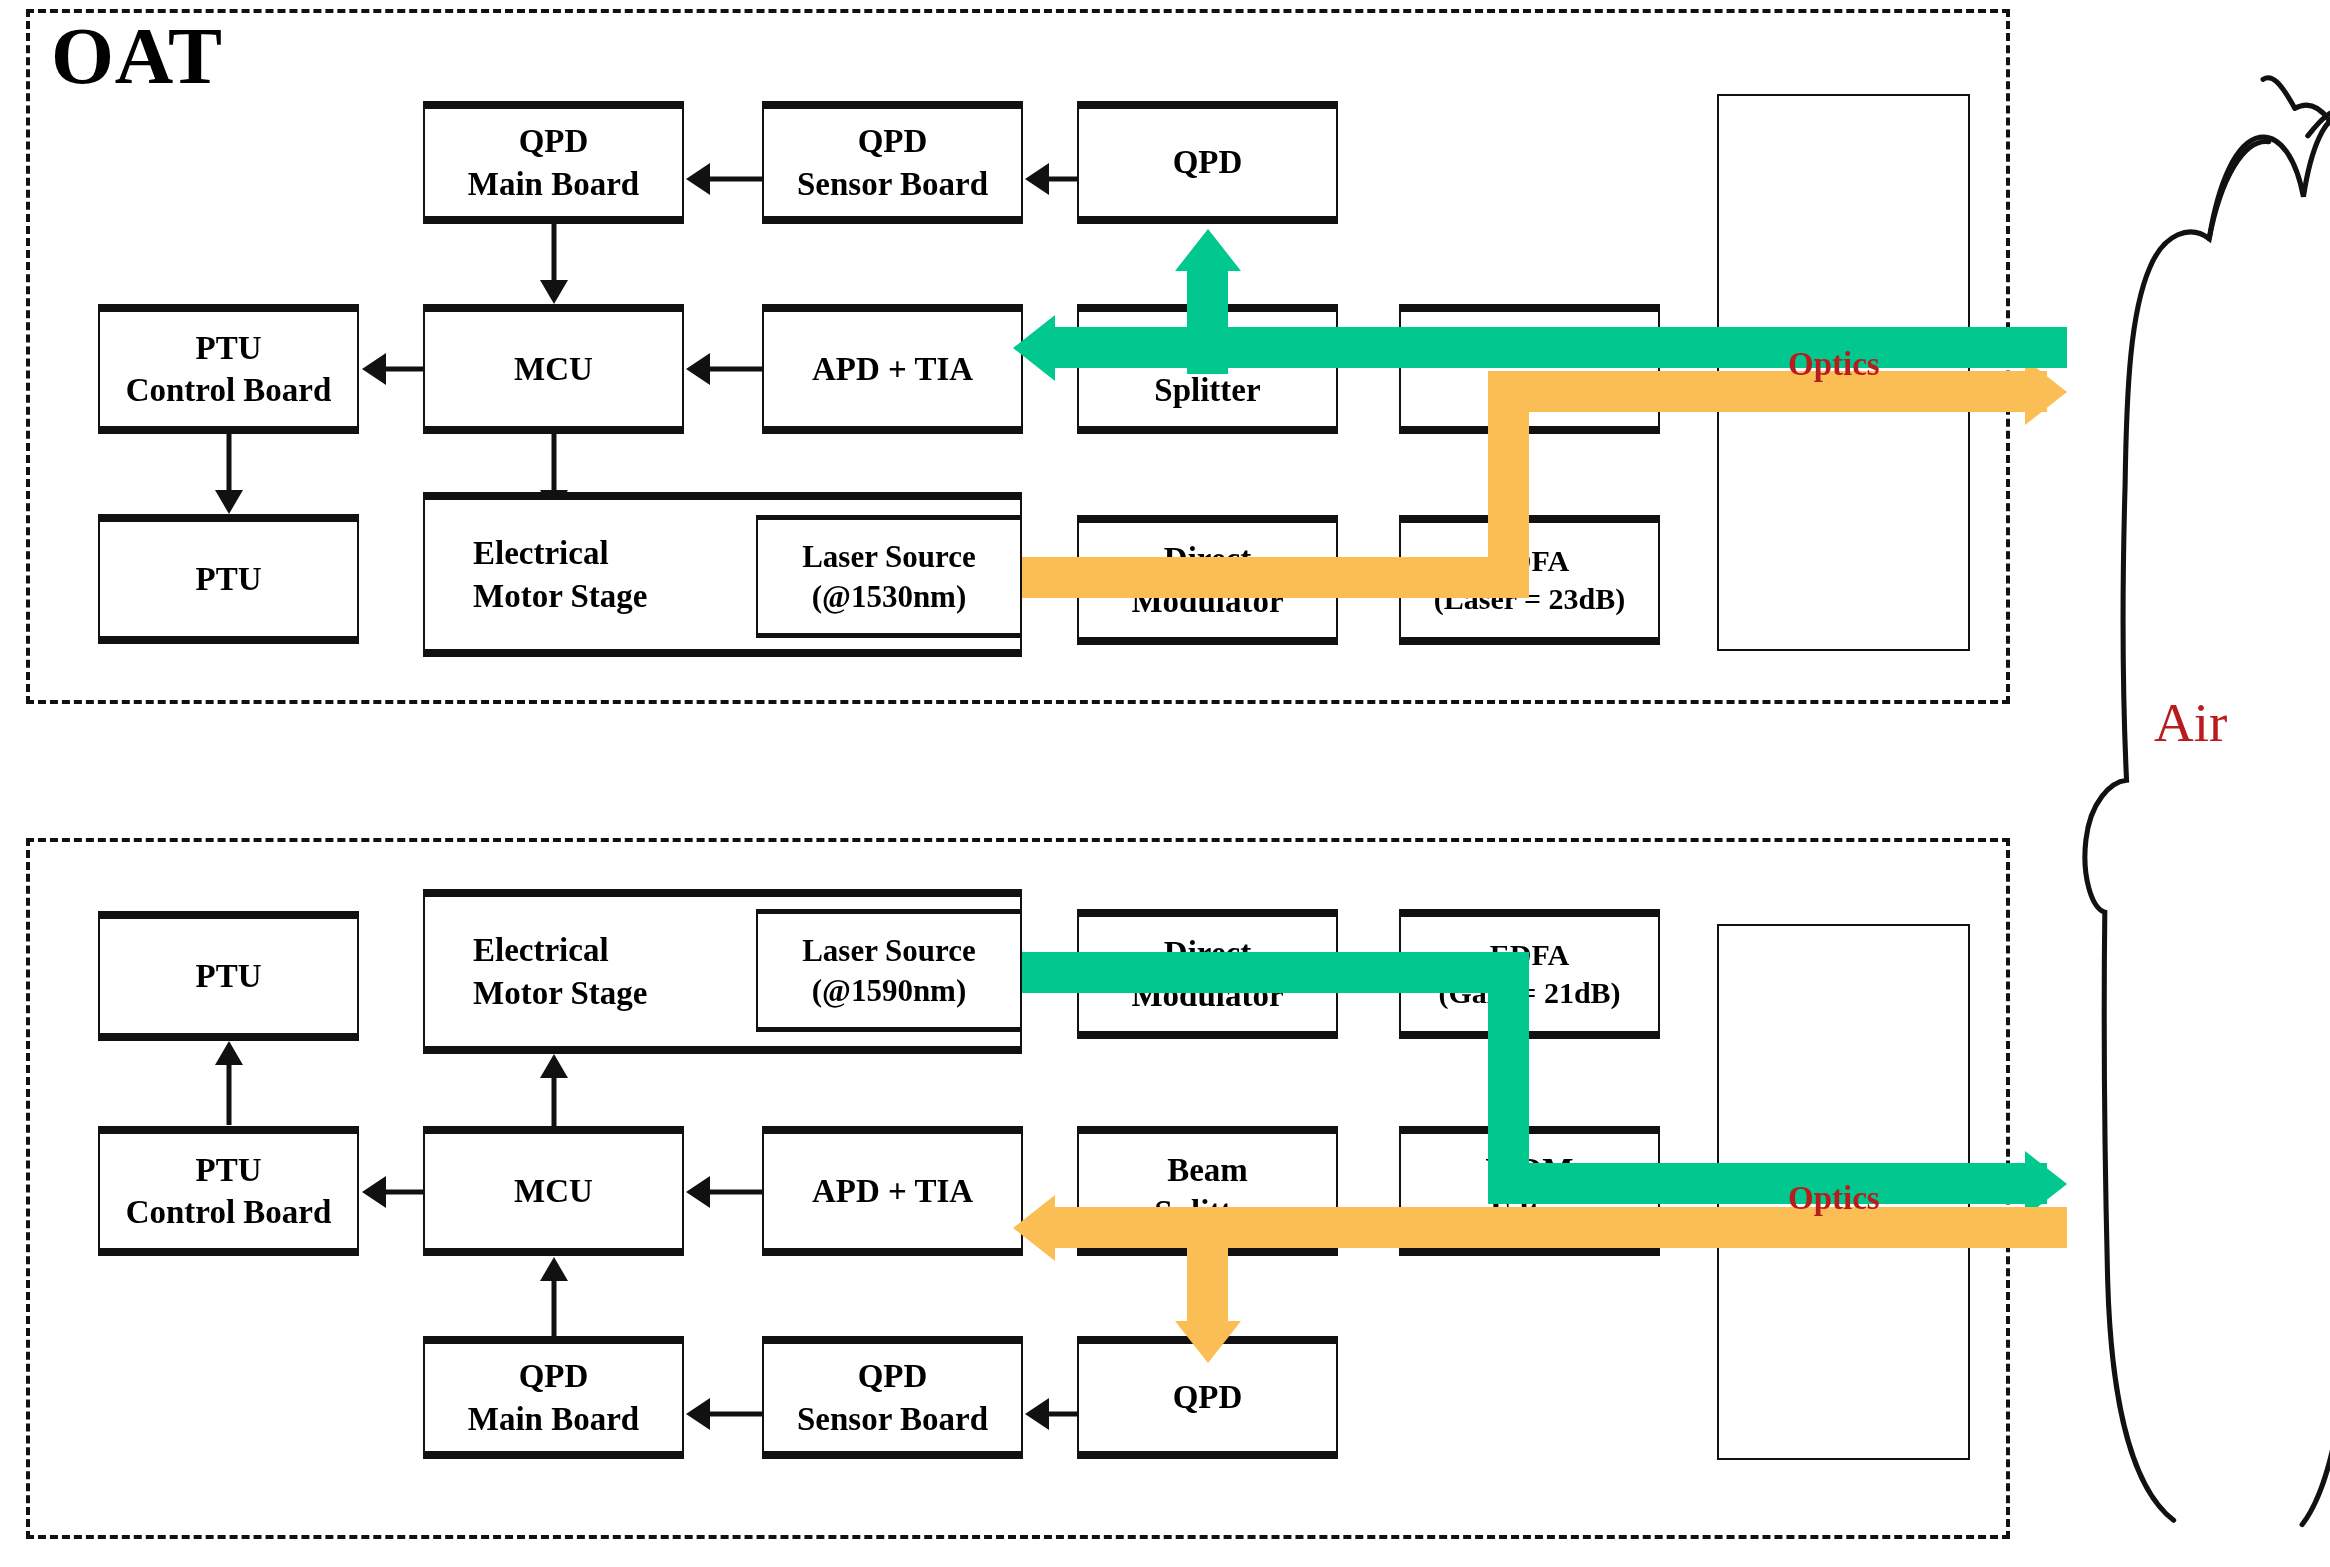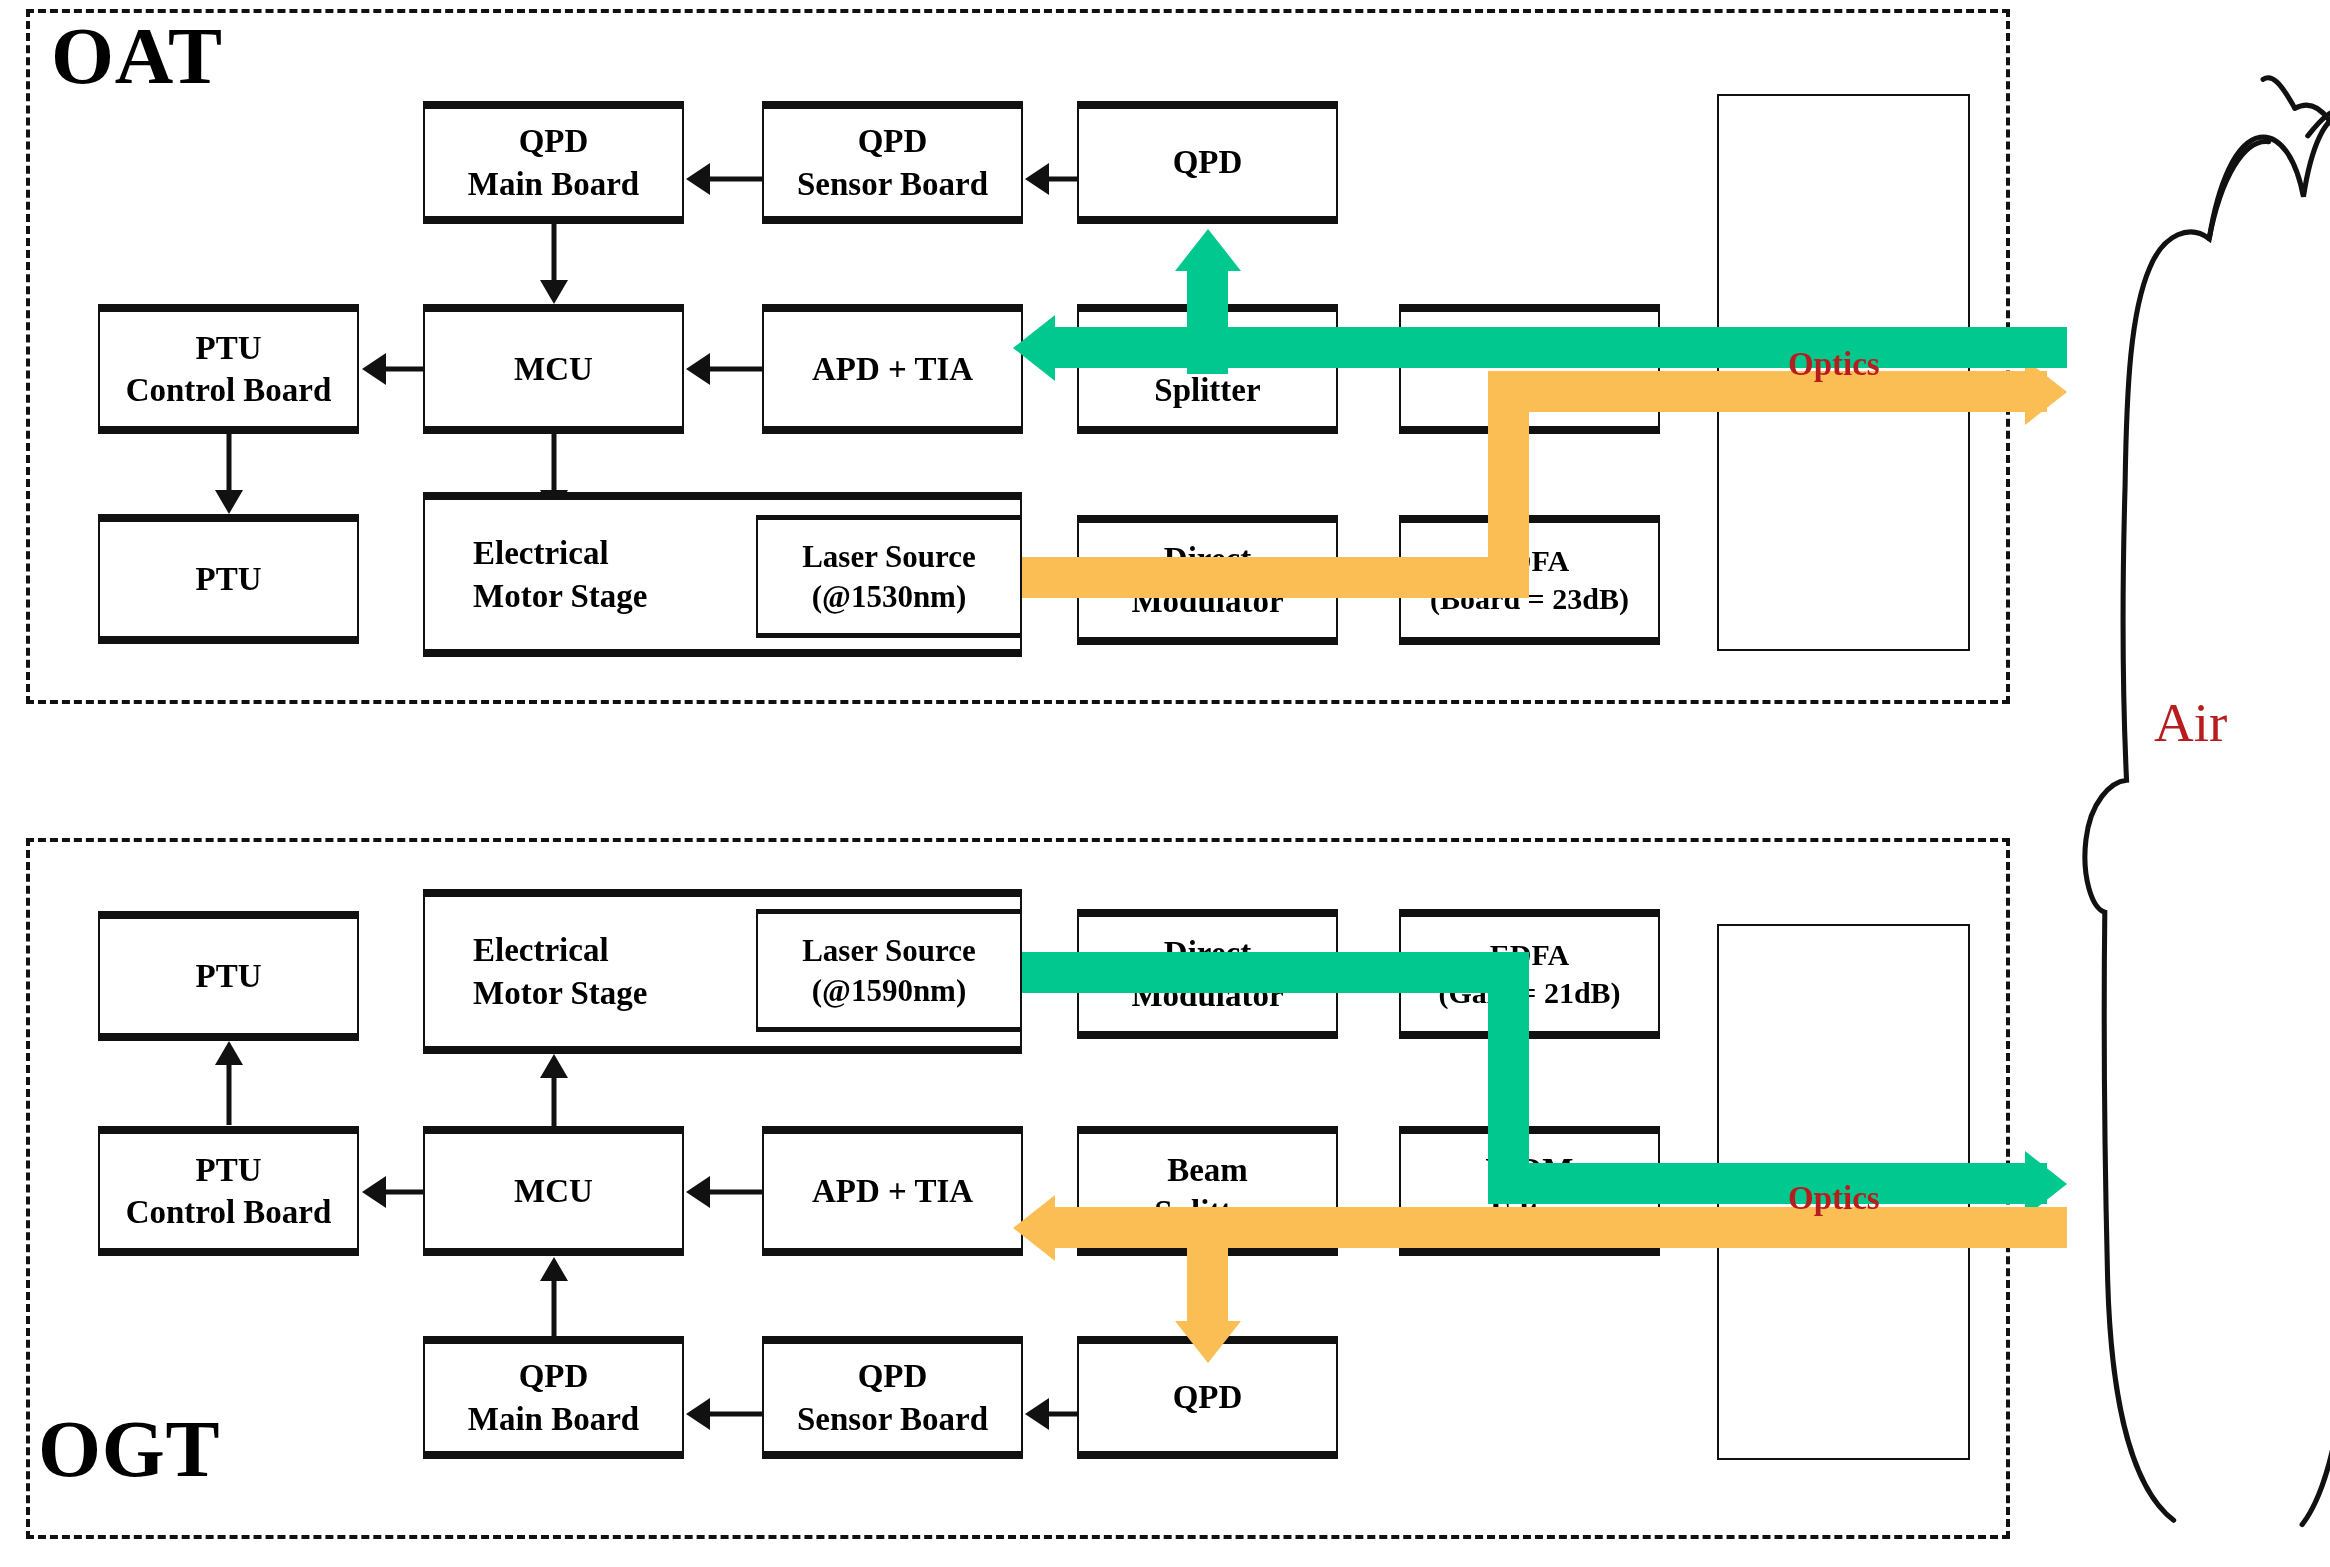--- a/index.html
+++ b/index.html
@@ -194,21 +194,21 @@
     <span class="ln">(@1530nm)</span>
   </div>
 
   <div class="blk" style="left:1077px; top:515px; width:261px; height:130px;">
     <span class="ln">Direct</span>
     <span class="ln">Modulator</span>
   </div>
 
   <div class="blk" style="left:1399px; top:515px; width:261px; height:130px; font-size:30px;">
     <span class="ln">EDFA</span>
-    <span class="ln">(Board = 23dB)</span>
+    <span class="ln">(Laser = 23dB)</span>
   </div>
 
   <div class="blk plain" style="left:1717px; top:94px; width:253px; height:557px;"></div>
 
   <div class="beam h" style="left:1022px; top:557px; width:507px; height:41px;">
     <div class="band" style="background:#FBBE55;"></div>
   </div>
 
   <div class="beam v" style="left:1488px; top:391px; width:41px; height:207px;">
     <div class="band" style="background:#FBBE55;"></div>
@@ -226,21 +226,20 @@
 
   <div class="beam v" style="left:1187px; top:229px; width:41px; height:145px;">
     <div class="band" style="background:#00C88F; top:41px; height:104px;"></div>
     <div class="tip u" style="left:50%; top:0; transform:translateX(-50%); border-bottom-color:#00C88F;"></div>
   </div>
 
   <div class="ftext" style="left:1788px; top:346px; font-size:33px;">Optics</div>
 
   <div class="panel" style="left:26px; top:838px; width:1984px; height:701px;"></div>
 
-  <div class="panel-label" style="left:38px; top:1409px;">OGT</div>
 
   <div class="blk" style="left:98px; top:911px; width:261px; height:130px;">
     <span class="ln">PTU</span>
   </div>
 
   <div class="blk" style="left:423px; top:889px; width:599px; height:165px; justify-content:center; align-items:flex-start; padding-left:48px;">
     <span class="ln">Electrical</span>
     <span class="ln">Motor Stage</span>
   </div>
 

